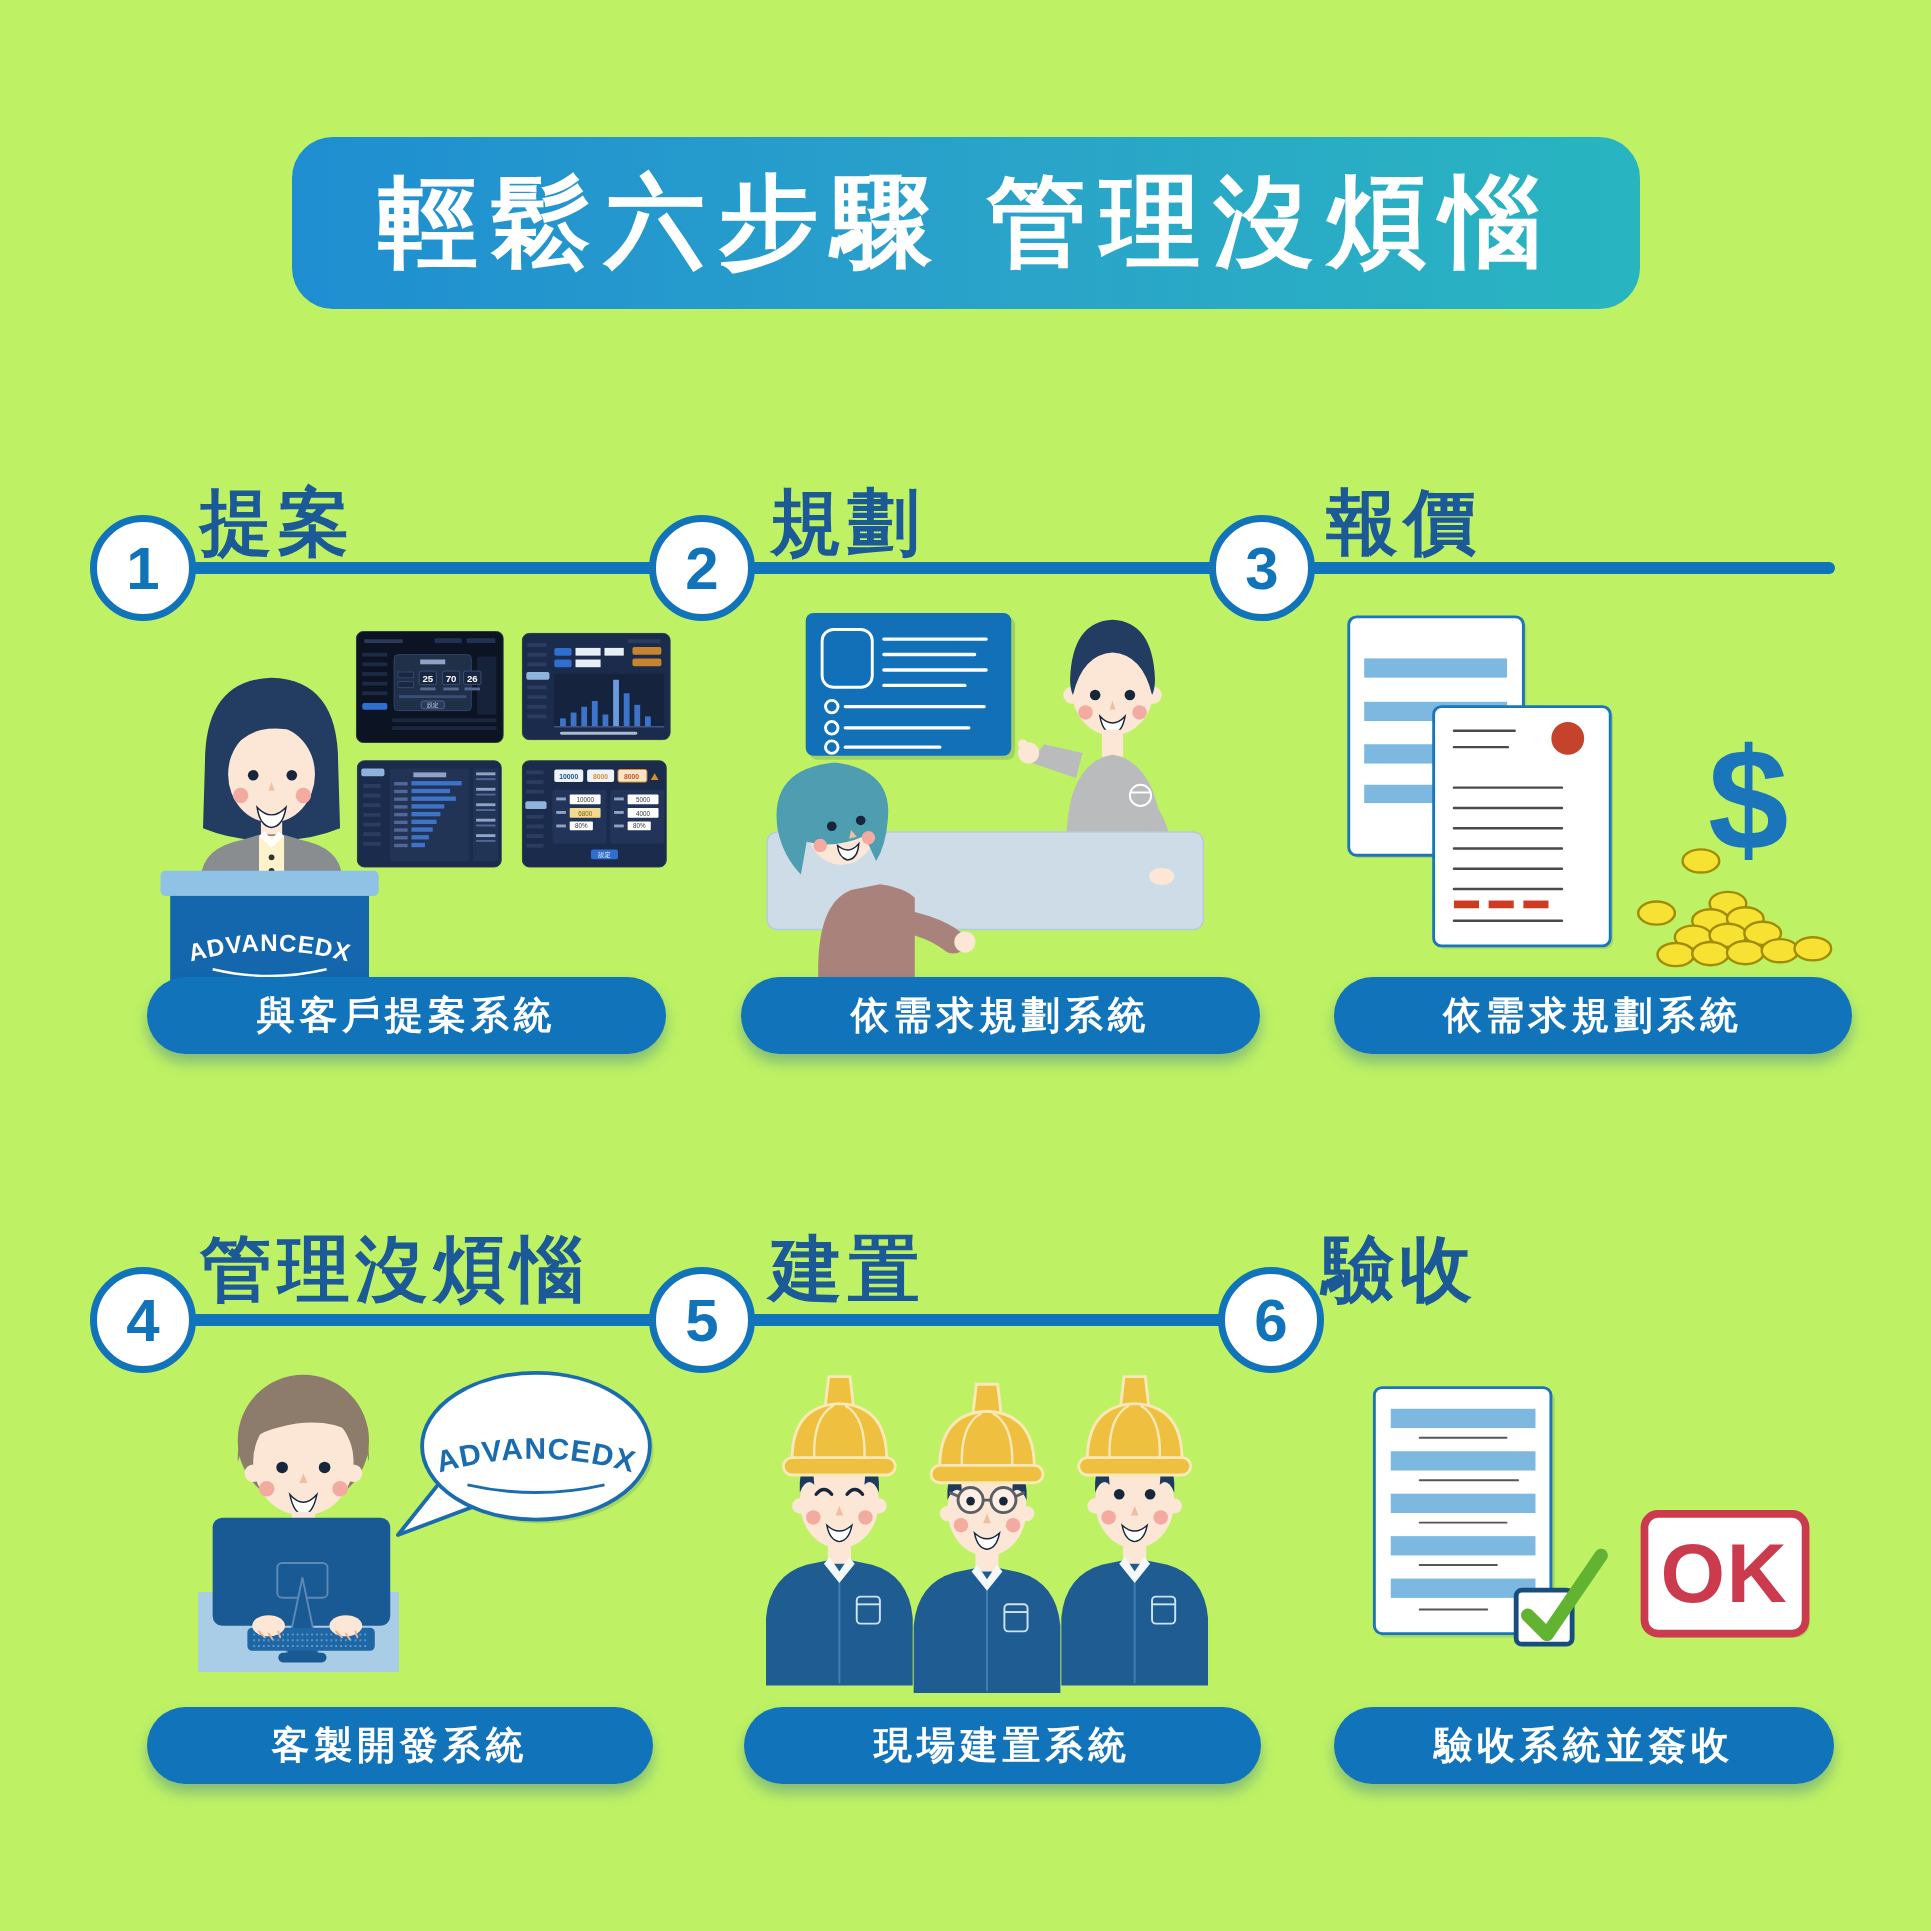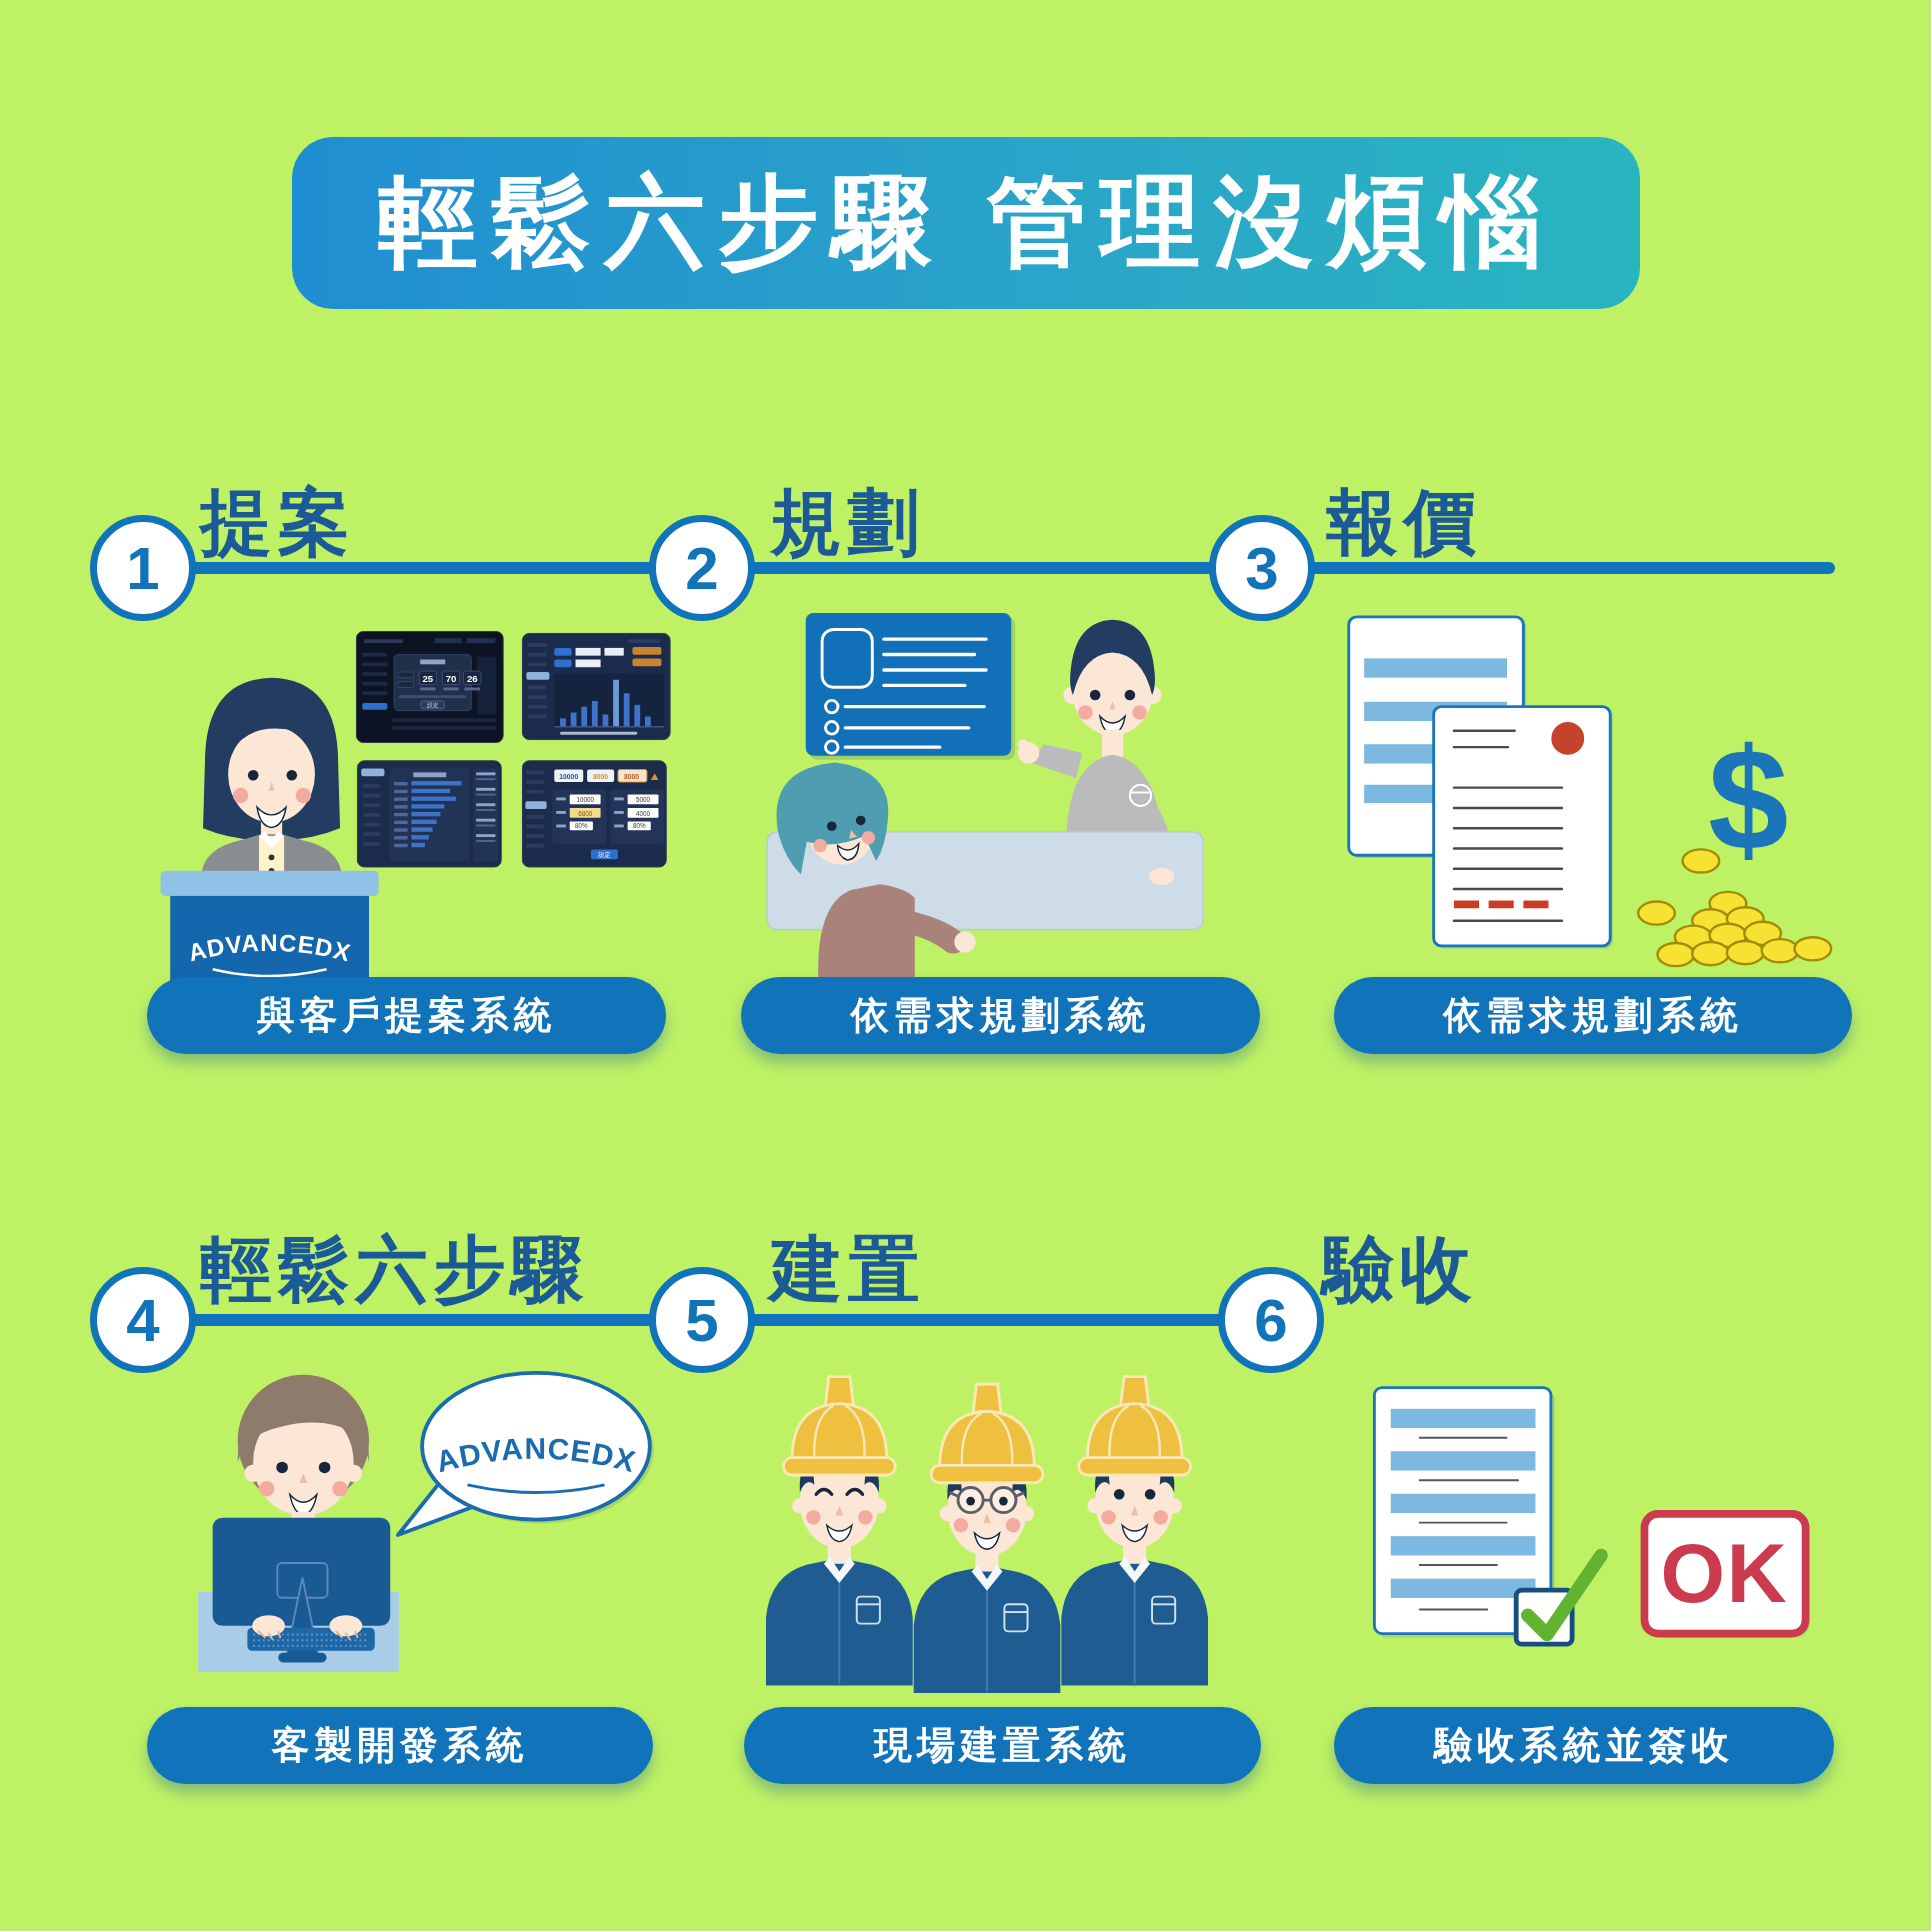--- a/index.html
+++ b/index.html
@@ -54,21 +54,21 @@
   <div class="step-circle" style="left:649px;top:1267px;">
       <span>5</span>
     </div>
   <div class="step-circle" style="left:1218px;top:1267px;">
       <span>6</span>
     </div>
 
   <div class="step-label" style="left:200px;top:475px;">提案</div>
   <div class="step-label" style="left:770px;top:475px;">規劃</div>
   <div class="step-label" style="left:1326px;top:475px;">報價</div>
-  <div class="step-label" style="left:200px;top:1222px;">輕鬆六步驟</div>
+  <div class="step-label" style="left:200px;top:1222px;">管理沒煩惱</div>
   <div class="step-label" style="left:770px;top:1222px;">建置</div>
   <div class="step-label" style="left:1322px;top:1222px;">驗收</div>
 
   <div class="ribbon" style="left:147px;top:977px;width:519px;">
       <span>與客戶提案系統</span>
     </div>
   <div class="ribbon" style="left:741px;top:977px;width:519px;">
       <span>依需求規劃系統</span>
     </div>
   <div class="ribbon" style="left:1334px;top:977px;width:518px;">

